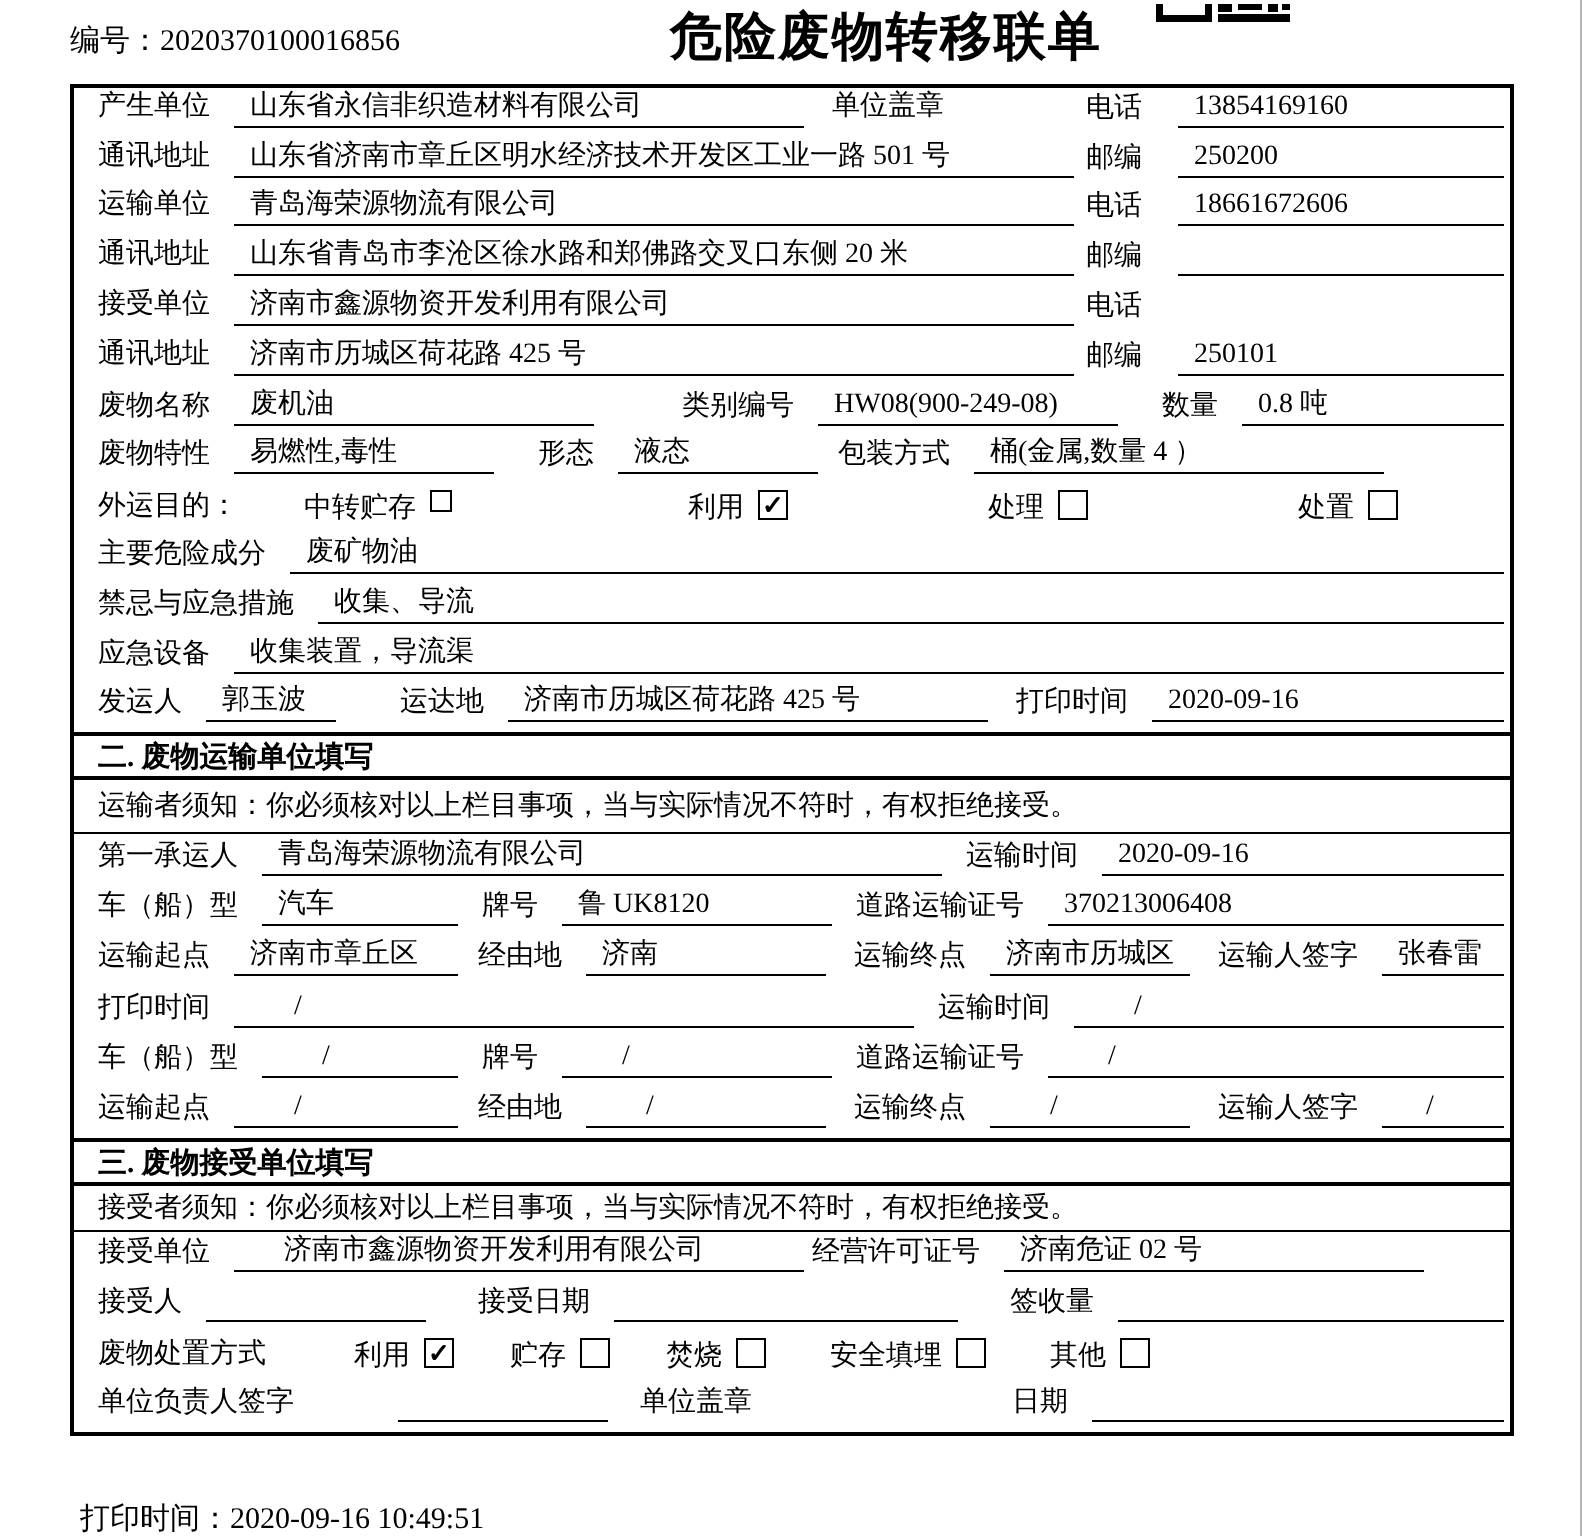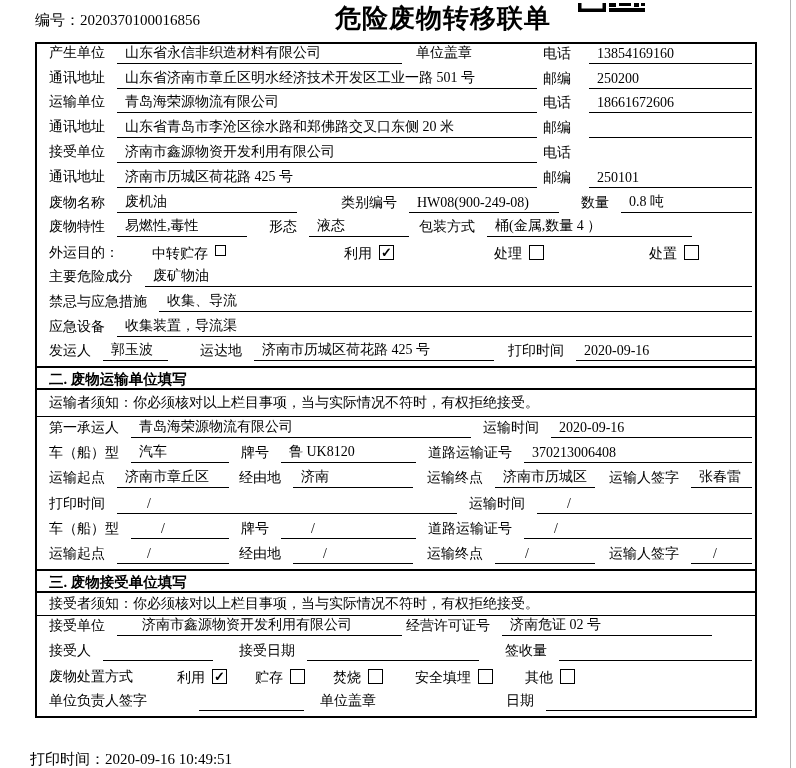--- a/index.html
+++ b/index.html
@@ -40,21 +40,21 @@
   .lgroup { display:flex; align-items:flex-start; flex:0 0 494px; }
   .lgroup .val.grow { margin-right:6px; }
   .rl { width:32px; margin-right:14px; }
 
   .cbg { display:flex; align-items:flex-start; flex:0 0 auto; }
   .cb { width:15px; height:15px; border:1.5px solid #000; margin-left:7px;
         display:flex; align-items:center; justify-content:center;
         font-size:13px; font-weight:bold; line-height:1; }
   .cb.small { width:11px; height:11px; }
 
-  .footer { position:absolute; left:30px; top:750px; font-size:15px; white-space:nowrap; }
+  .footer { position:absolute; left:40px; top:750px; font-size:15px; white-space:nowrap; }
 </style>
 </head>
 <body>
 
 <div class="page">
   <div class="edge-line"></div>
 
   <div class="doc-header">
     <div class="serial"><span>编号：</span><span>2020370100016856</span></div>
     <div class="doc-title">危险废物转移联单</div>

